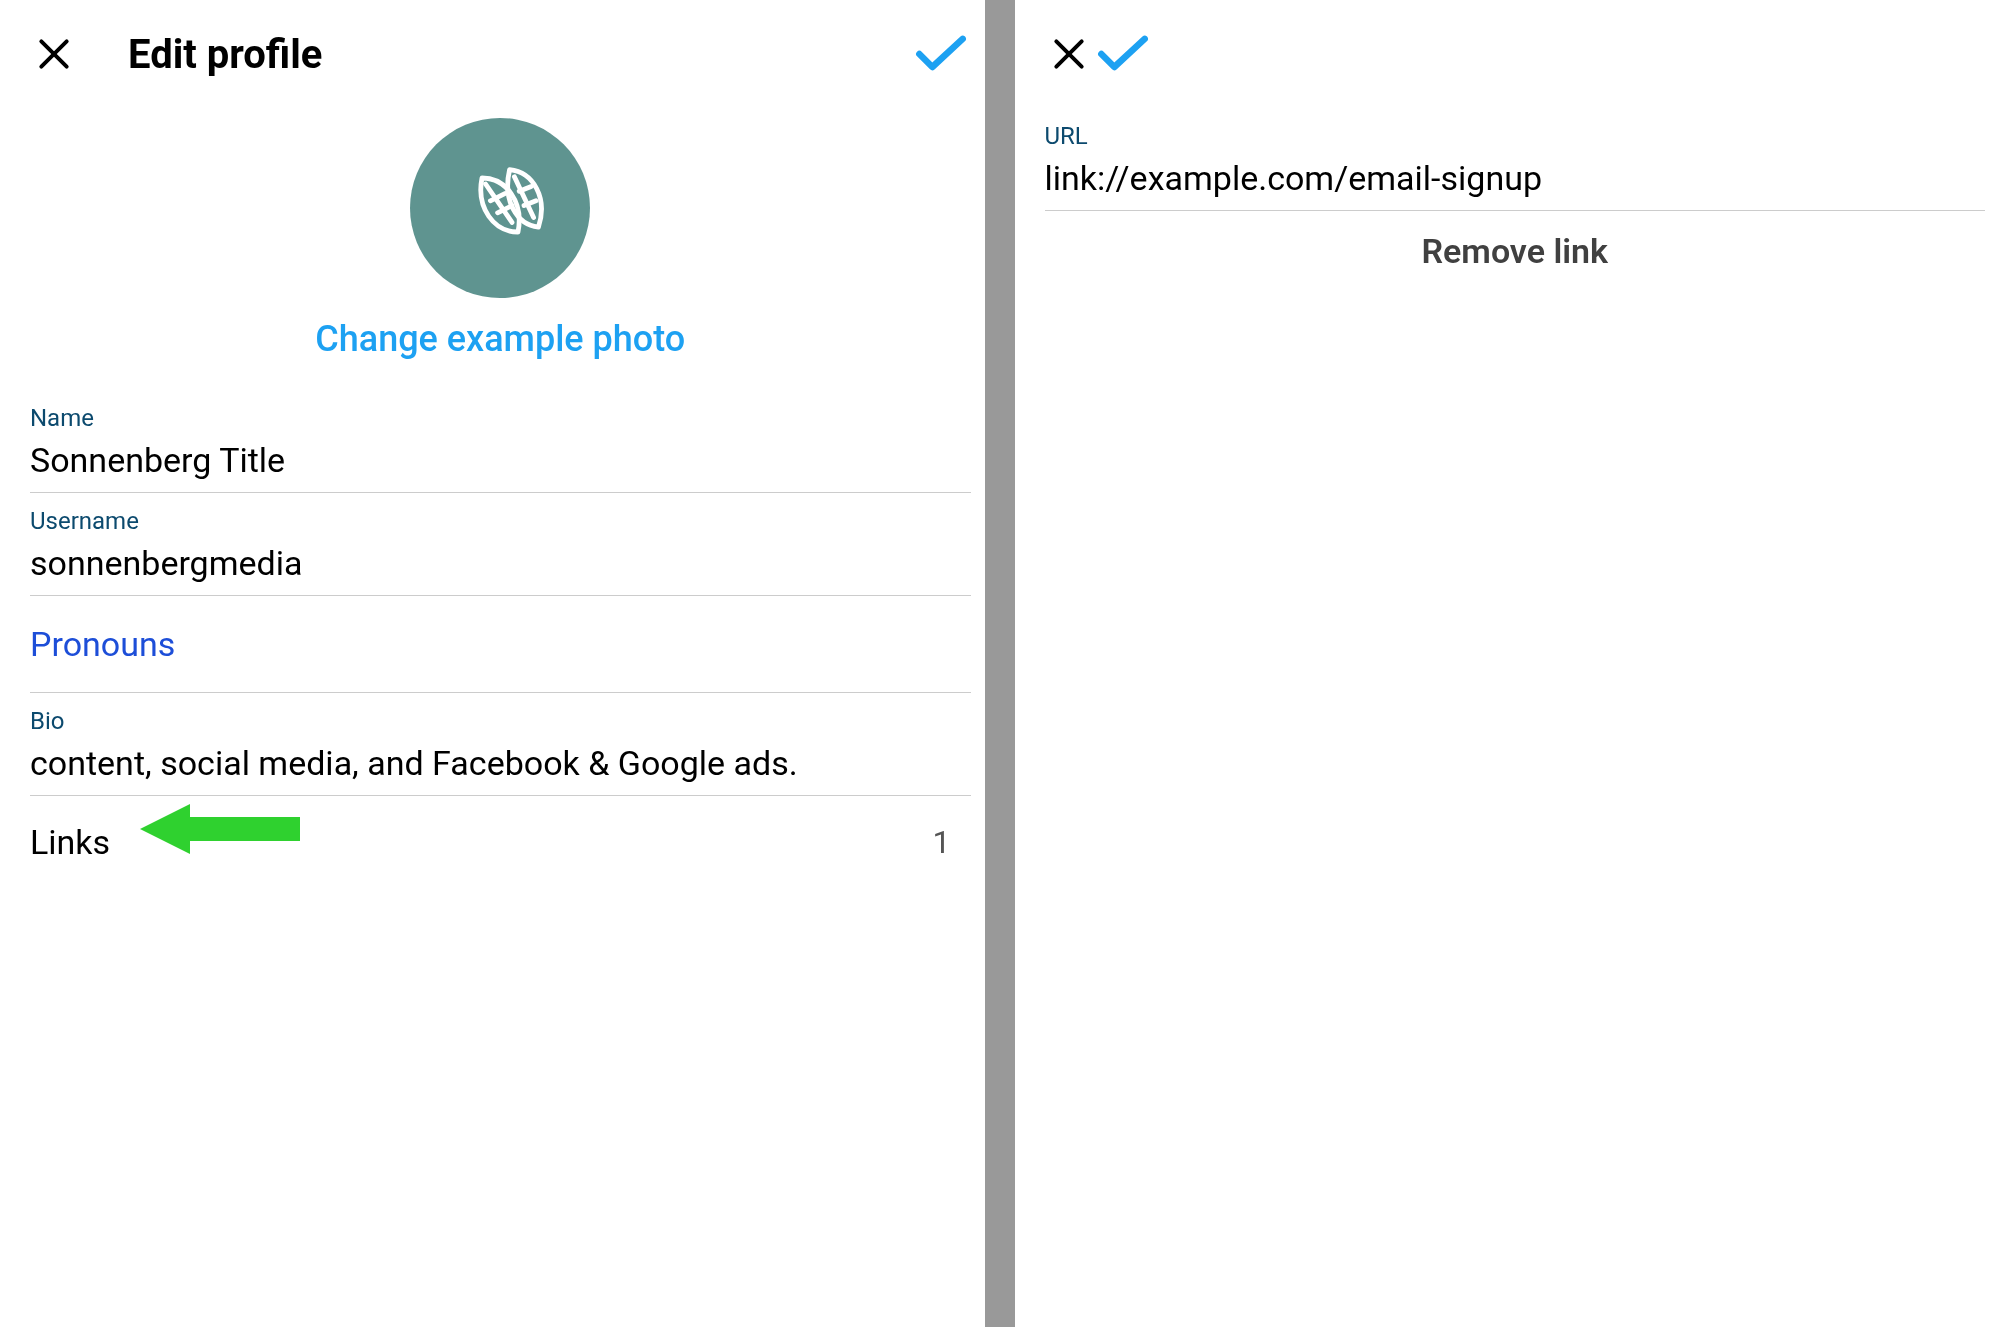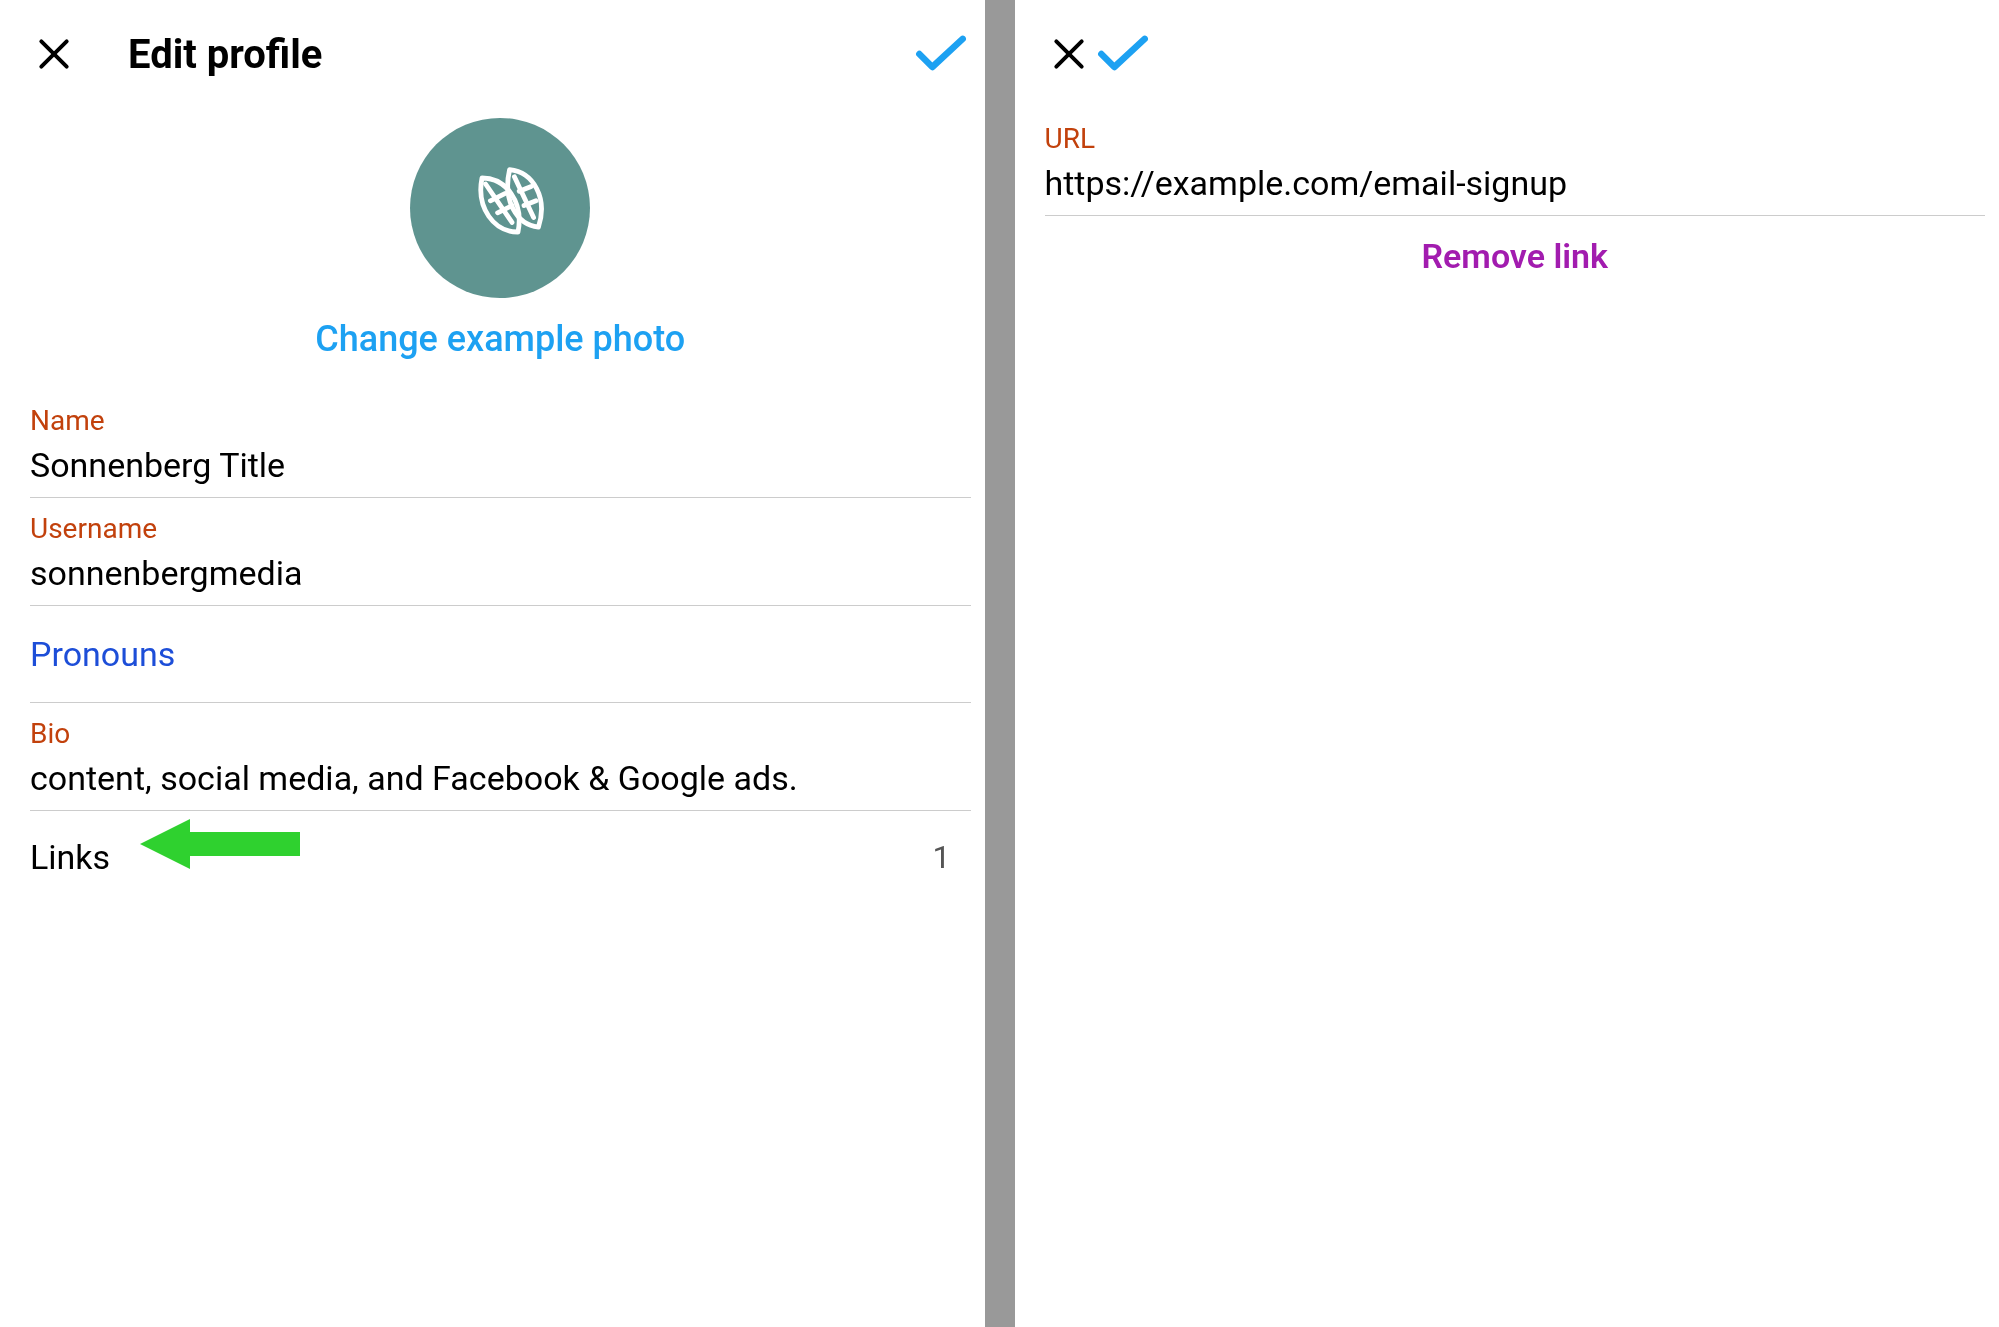--- a/index.html
+++ b/index.html
@@ -79,22 +79,22 @@
     color: #1da1f2;
     font-size: 36px;
     font-weight: 500;
     cursor: pointer;
   }
   .field {
     border-bottom: 1px solid #ccc;
     padding: 14px 0 12px 0;
   }
   .field-label {
-    font-size: 28px;
-    color: #c2410c;
+    font-size: 24px;
+    color: #0c4a6e;
     margin-bottom: 8px;
   }
   .field-value {
     font-size: 34px;
     color: #000;
     min-height: 40px;
   }
   .field-placeholder {
     font-size: 34px;
     color: #1d4ed8;
@@ -122,21 +122,21 @@
   }
   .arrow-annot {
     position: absolute;
     left: 110px;
     top: 50%;
     transform: translateY(-50%);
   }
   .arrow-annot svg { display: block; }
   .remove-link {
     text-align: center;
-    color: #a21caf;
+    color: #404040;
     font-size: 34px;
     font-weight: 600;
     margin-top: 20px;
     cursor: pointer;
   }
   
   .panel.right .header { padding-bottom: 30px; }
   .panel.right .first-field { margin-top: 0; }
 </style>
 </head>
@@ -220,20 +220,20 @@
       </div>
       <div class="confirm-btn">
         <svg viewBox="0 0 24 16">
           <polyline points="2,8 8,14 22,1" fill="none" stroke="#1da1f2" stroke-width="3" stroke-linecap="round" stroke-linejoin="round"></polyline>
         </svg>
       </div>
     </div>
 
     <div class="field first-field">
       <div class="field-label">URL</div>
-      <div class="field-value">https://example.com/email-signup</div>
+      <div class="field-value">link://example.com/email-signup</div>
     </div>
 
 
     <div class="remove-link">Remove link</div>
   </div>
 
 </div>
 
 </body></html>

